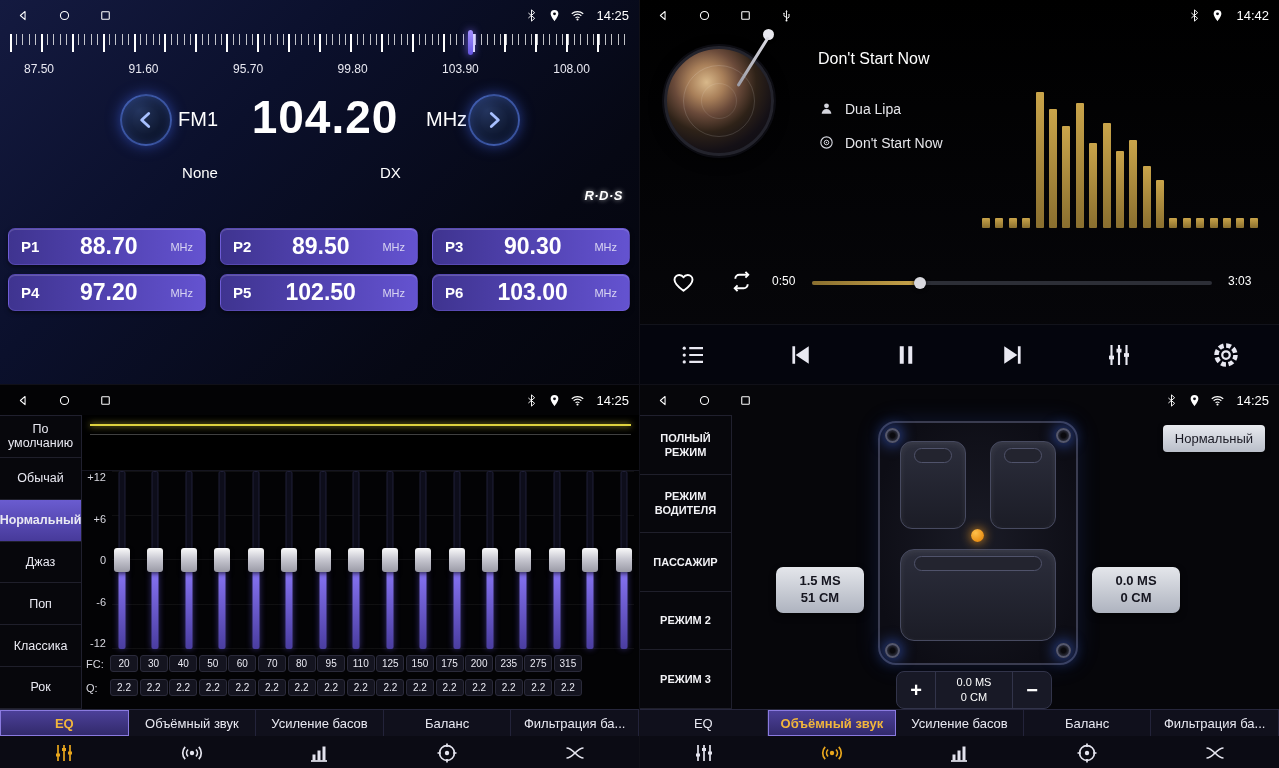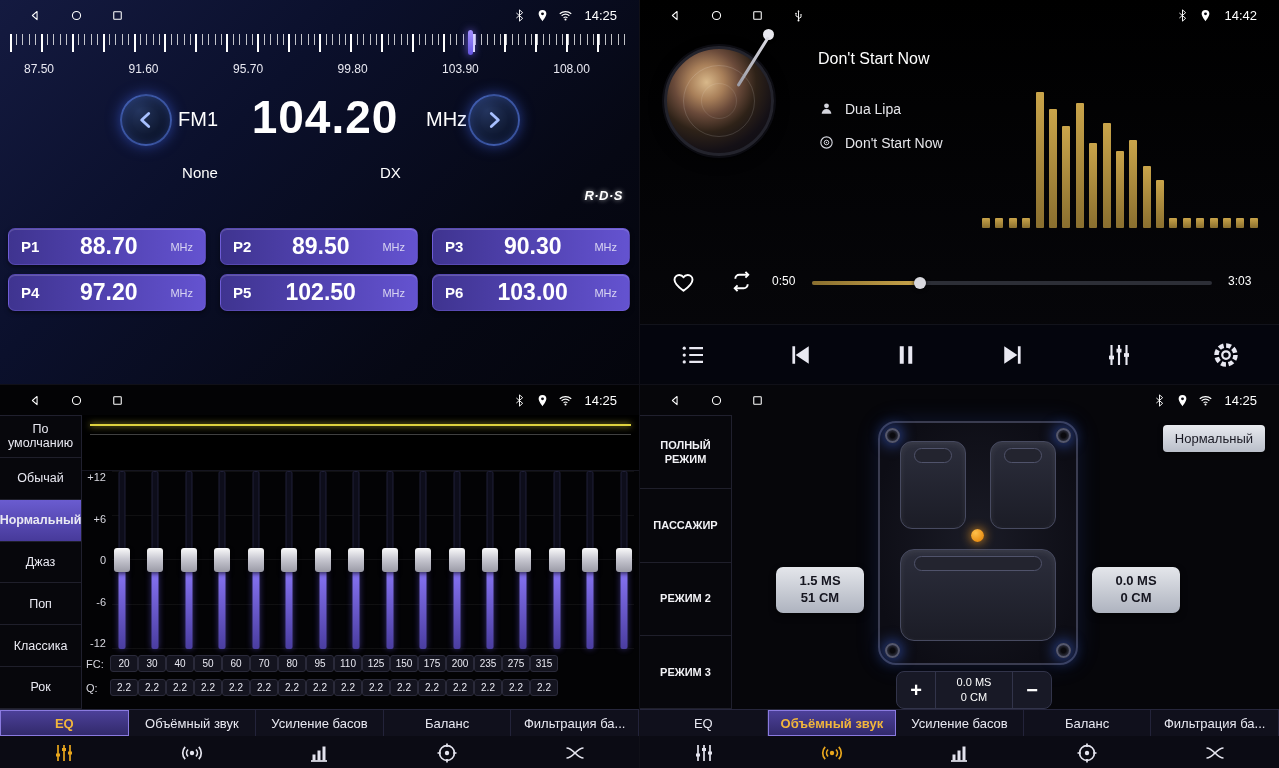--- a/index.html
+++ b/index.html
@@ -5,21 +5,21 @@
 *{margin:0;padding:0;box-sizing:border-box}
 html,body{width:1279px;height:768px;background:#000;font-family:"Liberation Sans",sans-serif;color:#fff;overflow:hidden}
 .screen{display:grid;grid-template-columns:639px 640px;grid-template-rows:384px 384px;width:1279px;height:768px}
 .panel{position:relative;overflow:hidden}
 .radio{background:linear-gradient(135deg,#141a40 0%,#0b102c 35%,#060814 75%,#04050c 100%)}
 .player{background:linear-gradient(180deg,#000 0%,#07070b 100%);border-left:1px solid #101018}
 .eqpanel{background:#030305;border-top:1px solid #101018}
 .surroundpanel{background:#06060a;border-top:1px solid #101018;border-left:1px solid #101018}
 
 
-.statusbar{position:absolute;top:0;left:0;right:0;height:30px;display:flex;justify-content:space-between;align-items:center;padding:0 22px;z-index:9}
+.statusbar{position:absolute;top:0;left:0;right:0;height:30px;display:flex;justify-content:space-between;align-items:center;padding:0 10px;z-index:9}
 .nav-icons{display:flex;gap:26px;align-items:center;padding-left:6px}
 .status-right{display:flex;gap:8px;align-items:center}
 .sicon{width:15px;height:15px;display:inline-block;color:#fff}
 .sicon svg{width:100%;height:100%;display:block}
 .time{font-size:13px;margin-left:3px;color:#fff}
 
 
 .ruler{position:absolute;left:10px;top:34px;width:618px;height:18px}
 .ruler .minor{position:absolute;top:0;left:0;right:0;height:11px;background:repeating-linear-gradient(90deg,rgba(255,255,255,.75) 0 1px,transparent 1px 6.2px)}
 .ruler .major{position:absolute;top:0;left:0;right:0;height:18px;background:repeating-linear-gradient(90deg,#fff 0 2px,transparent 2px 30.9px)}
@@ -80,21 +80,21 @@
 .eq-curve2{position:absolute;left:8px;right:8px;top:19px;height:1px;background:rgba(255,255,255,.25)}
 .db-scale{position:absolute;left:84px;top:86px;width:22px;height:178px;display:flex;flex-direction:column;justify-content:space-between;align-items:flex-end;font-size:11px;color:#d8d8e0}
 .eq-sliders{position:absolute;left:112px;top:86px;width:522px;height:178px;display:flex;justify-content:space-between;background:repeating-linear-gradient(180deg,rgba(255,255,255,.05) 0 1px,transparent 1px 44.25px)}
 .slider{position:relative;width:20px;height:100%;cursor:pointer}
 .slider .track{position:absolute;left:50%;transform:translateX(-50%);top:0;bottom:0;width:7px;background:#0d0d1a;border:1px solid #202038;border-radius:2px}
 .slider .fill{position:absolute;left:50%;transform:translateX(-50%);bottom:0;width:7px;background:linear-gradient(180deg,#8f7bff,#4a3da0);border-radius:2px;box-shadow:0 0 6px rgba(120,100,255,.45)}
 .slider .handle{position:absolute;left:50%;transform:translateX(-50%);width:16px;height:24px;border-radius:3px;background:linear-gradient(180deg,#fafafa,#c9c9d2 45%,#9a9aa6);box-shadow:0 2px 4px rgba(0,0,0,.6)}
 .row-label{position:absolute;left:86px;font-size:11px;color:#d8d8e0}
 .fc-lab{top:273px}
 .q-lab{top:297px}
-.val-row{position:absolute;left:110px;width:524px;display:flex;}
+.val-row{position:absolute;left:110px;width:472px;display:flex;justify-content:space-between}
 .fc-r{top:270px}
 .q-r{top:294px}
 .val-box{width:28px;height:17px;background:#14141f;border:1px solid #2a2a3a;border-radius:3px;font-size:10px;display:flex;align-items:center;justify-content:center;color:#e9e9f2}
 .tabbar{position:absolute;left:0;right:0;top:324px;height:27px;display:flex;background:#10101c;border-top:1px solid #26263c;z-index:6}
 .tab{flex:1;display:flex;align-items:center;justify-content:center;font-size:13px;color:#e9e9f2;border-right:1px solid #23233a;white-space:nowrap;overflow:hidden;padding:0 4px;cursor:pointer}
 .tab.active{background:linear-gradient(180deg,#4c4099,#322a6b);color:#f2b63c;font-weight:700;border:1px solid #8a7ae0}
 .iconbar{position:absolute;left:0;right:0;top:351px;height:33px;display:flex;background:#0b0b14;z-index:6}
 .slot{flex:1;display:flex;align-items:center;justify-content:center;color:#e4e4ee;cursor:pointer}
 .slot svg{width:24px;height:24px}
 .slot.gold{color:#e8a61d}
@@ -726,20 +726,21 @@
             <svg>
               <use href="#i-wifi"></use>
             </svg>
           </span>
         <span class="time">14:25</span>
       </div>
     </div>
 
     <div class="sur-sidebar">
         <div class="sur-item">ПОЛНЫЙ РЕЖИМ</div>
+        <div class="sur-item">РЕЖИМ ВОДИТЕЛЯ</div>
         <div class="sur-item">ПАССАЖИР</div>
         <div class="sur-item">РЕЖИМ 2</div>
         <div class="sur-item">РЕЖИМ 3</div>
       </div>
 
     <div class="profile-btn">Нормальный</div>
 
     <div class="car">
       <span class="spk tl"></span>
       <span class="spk tr"></span>

